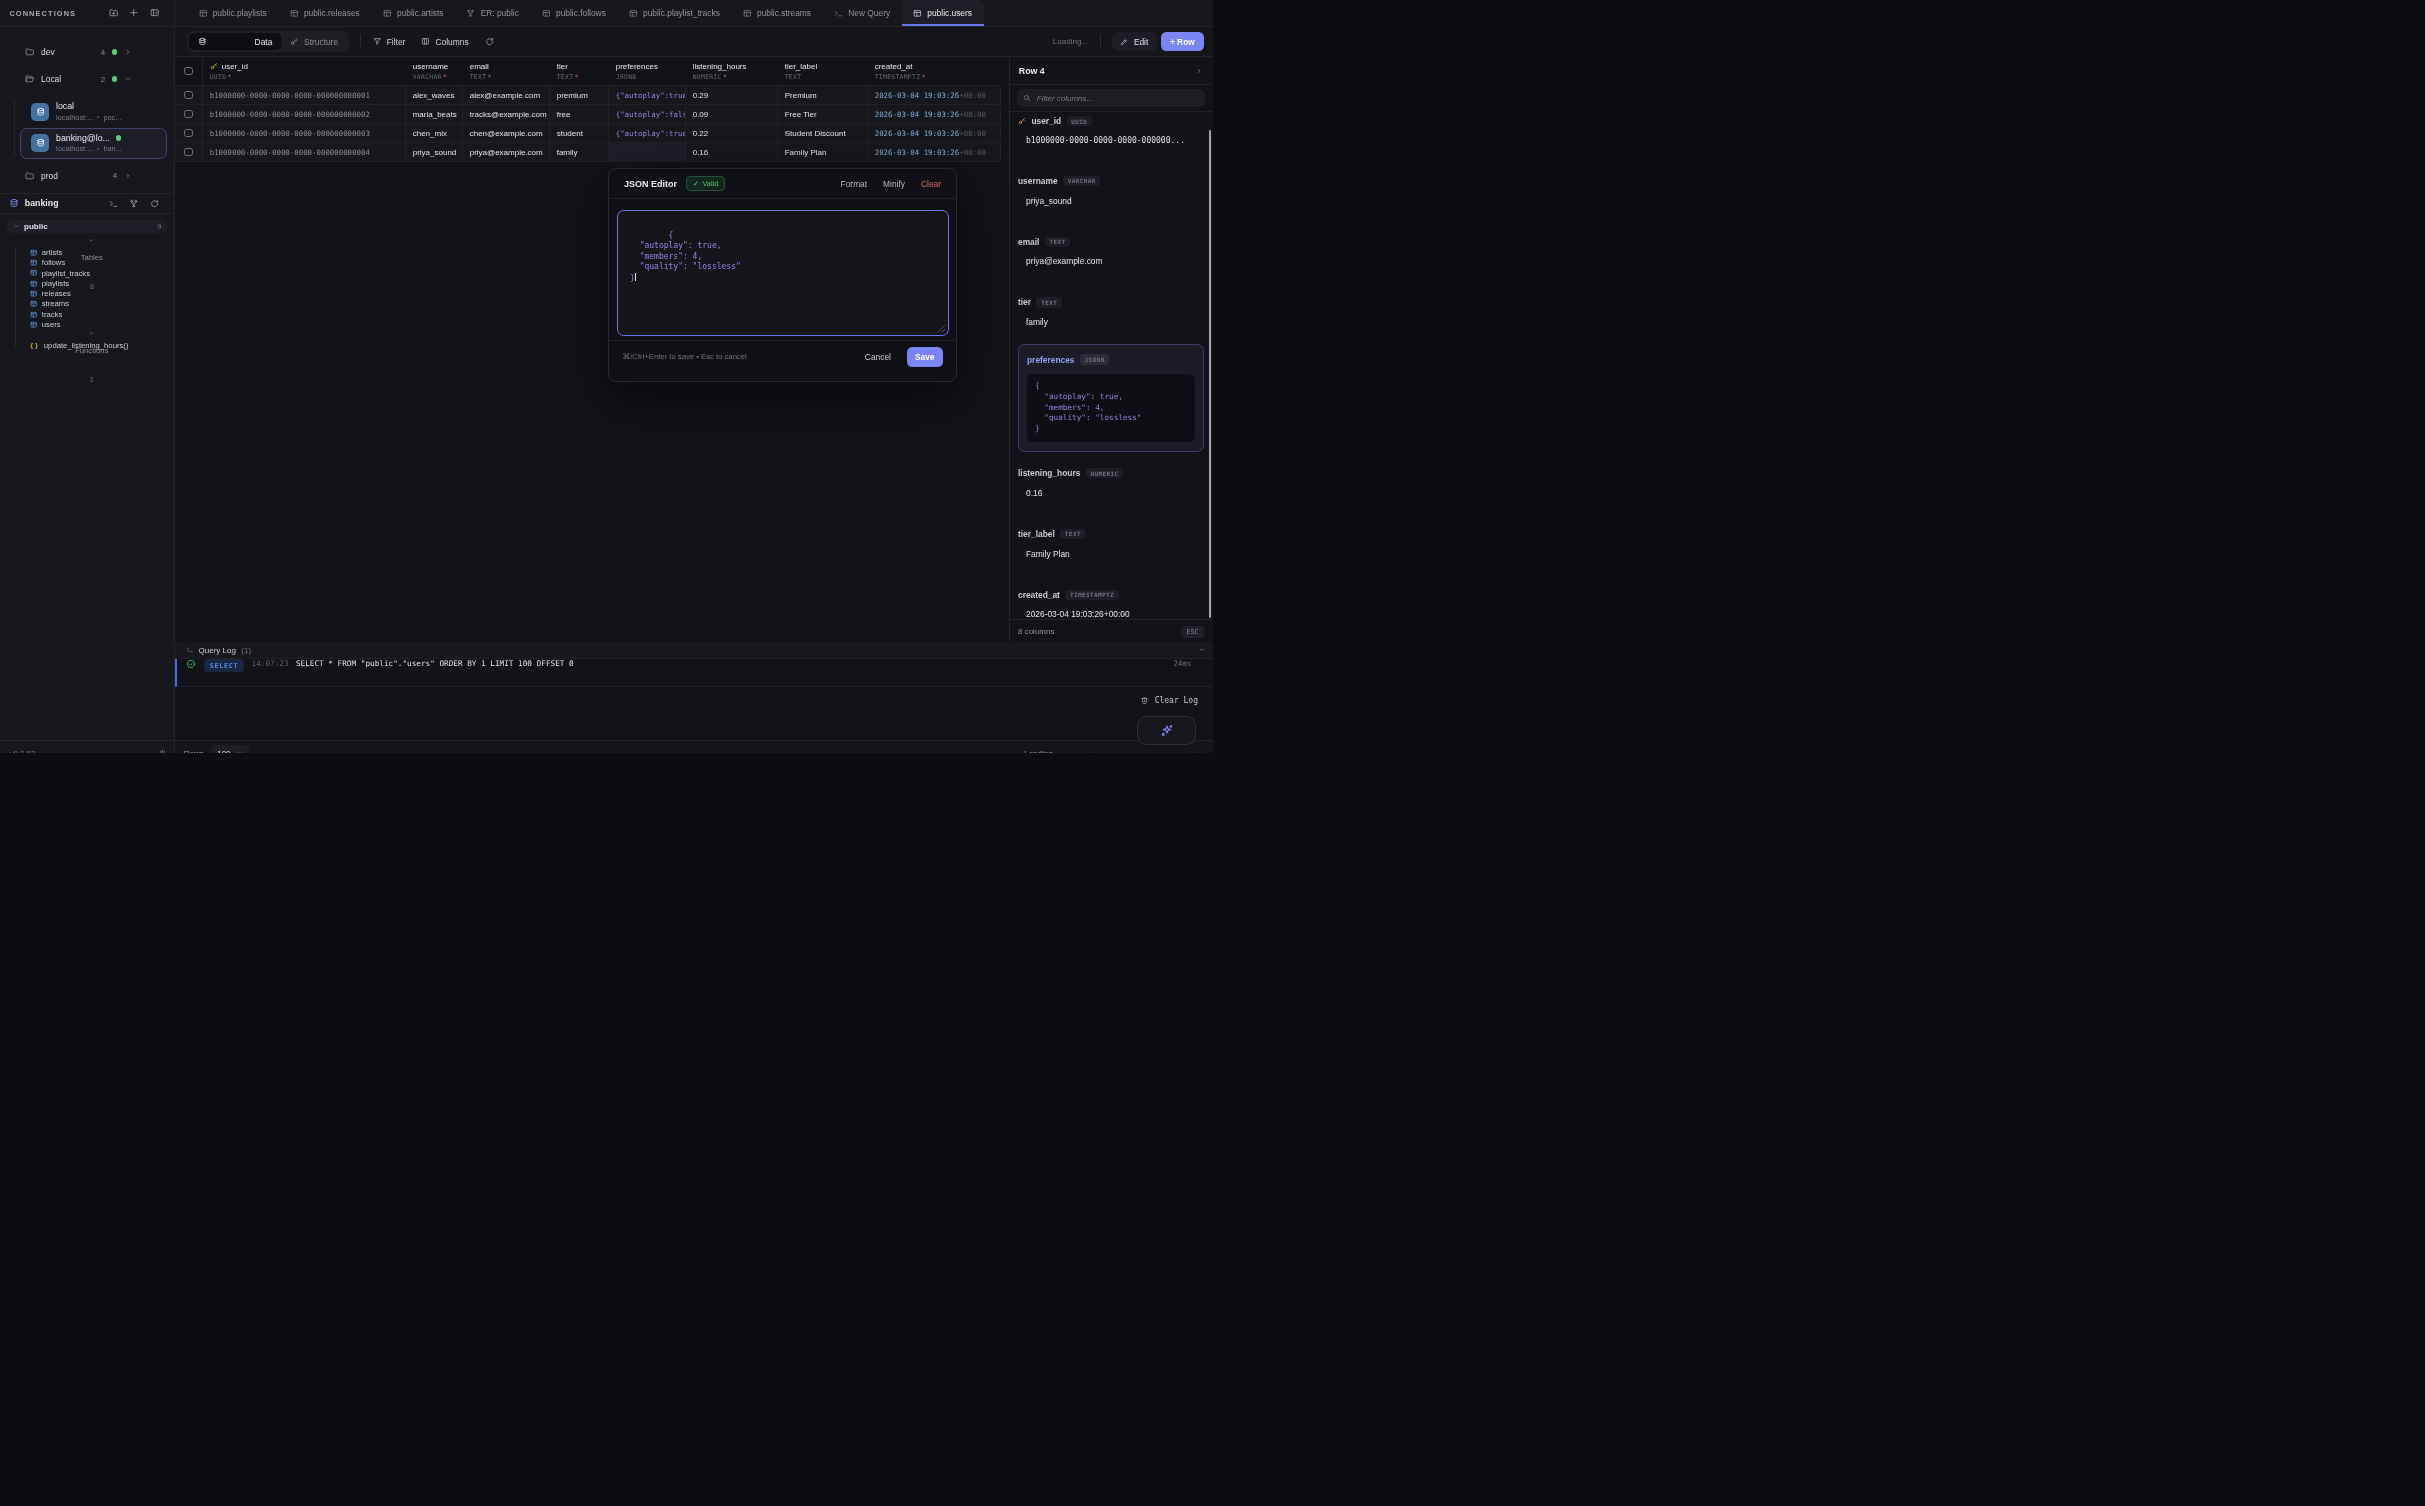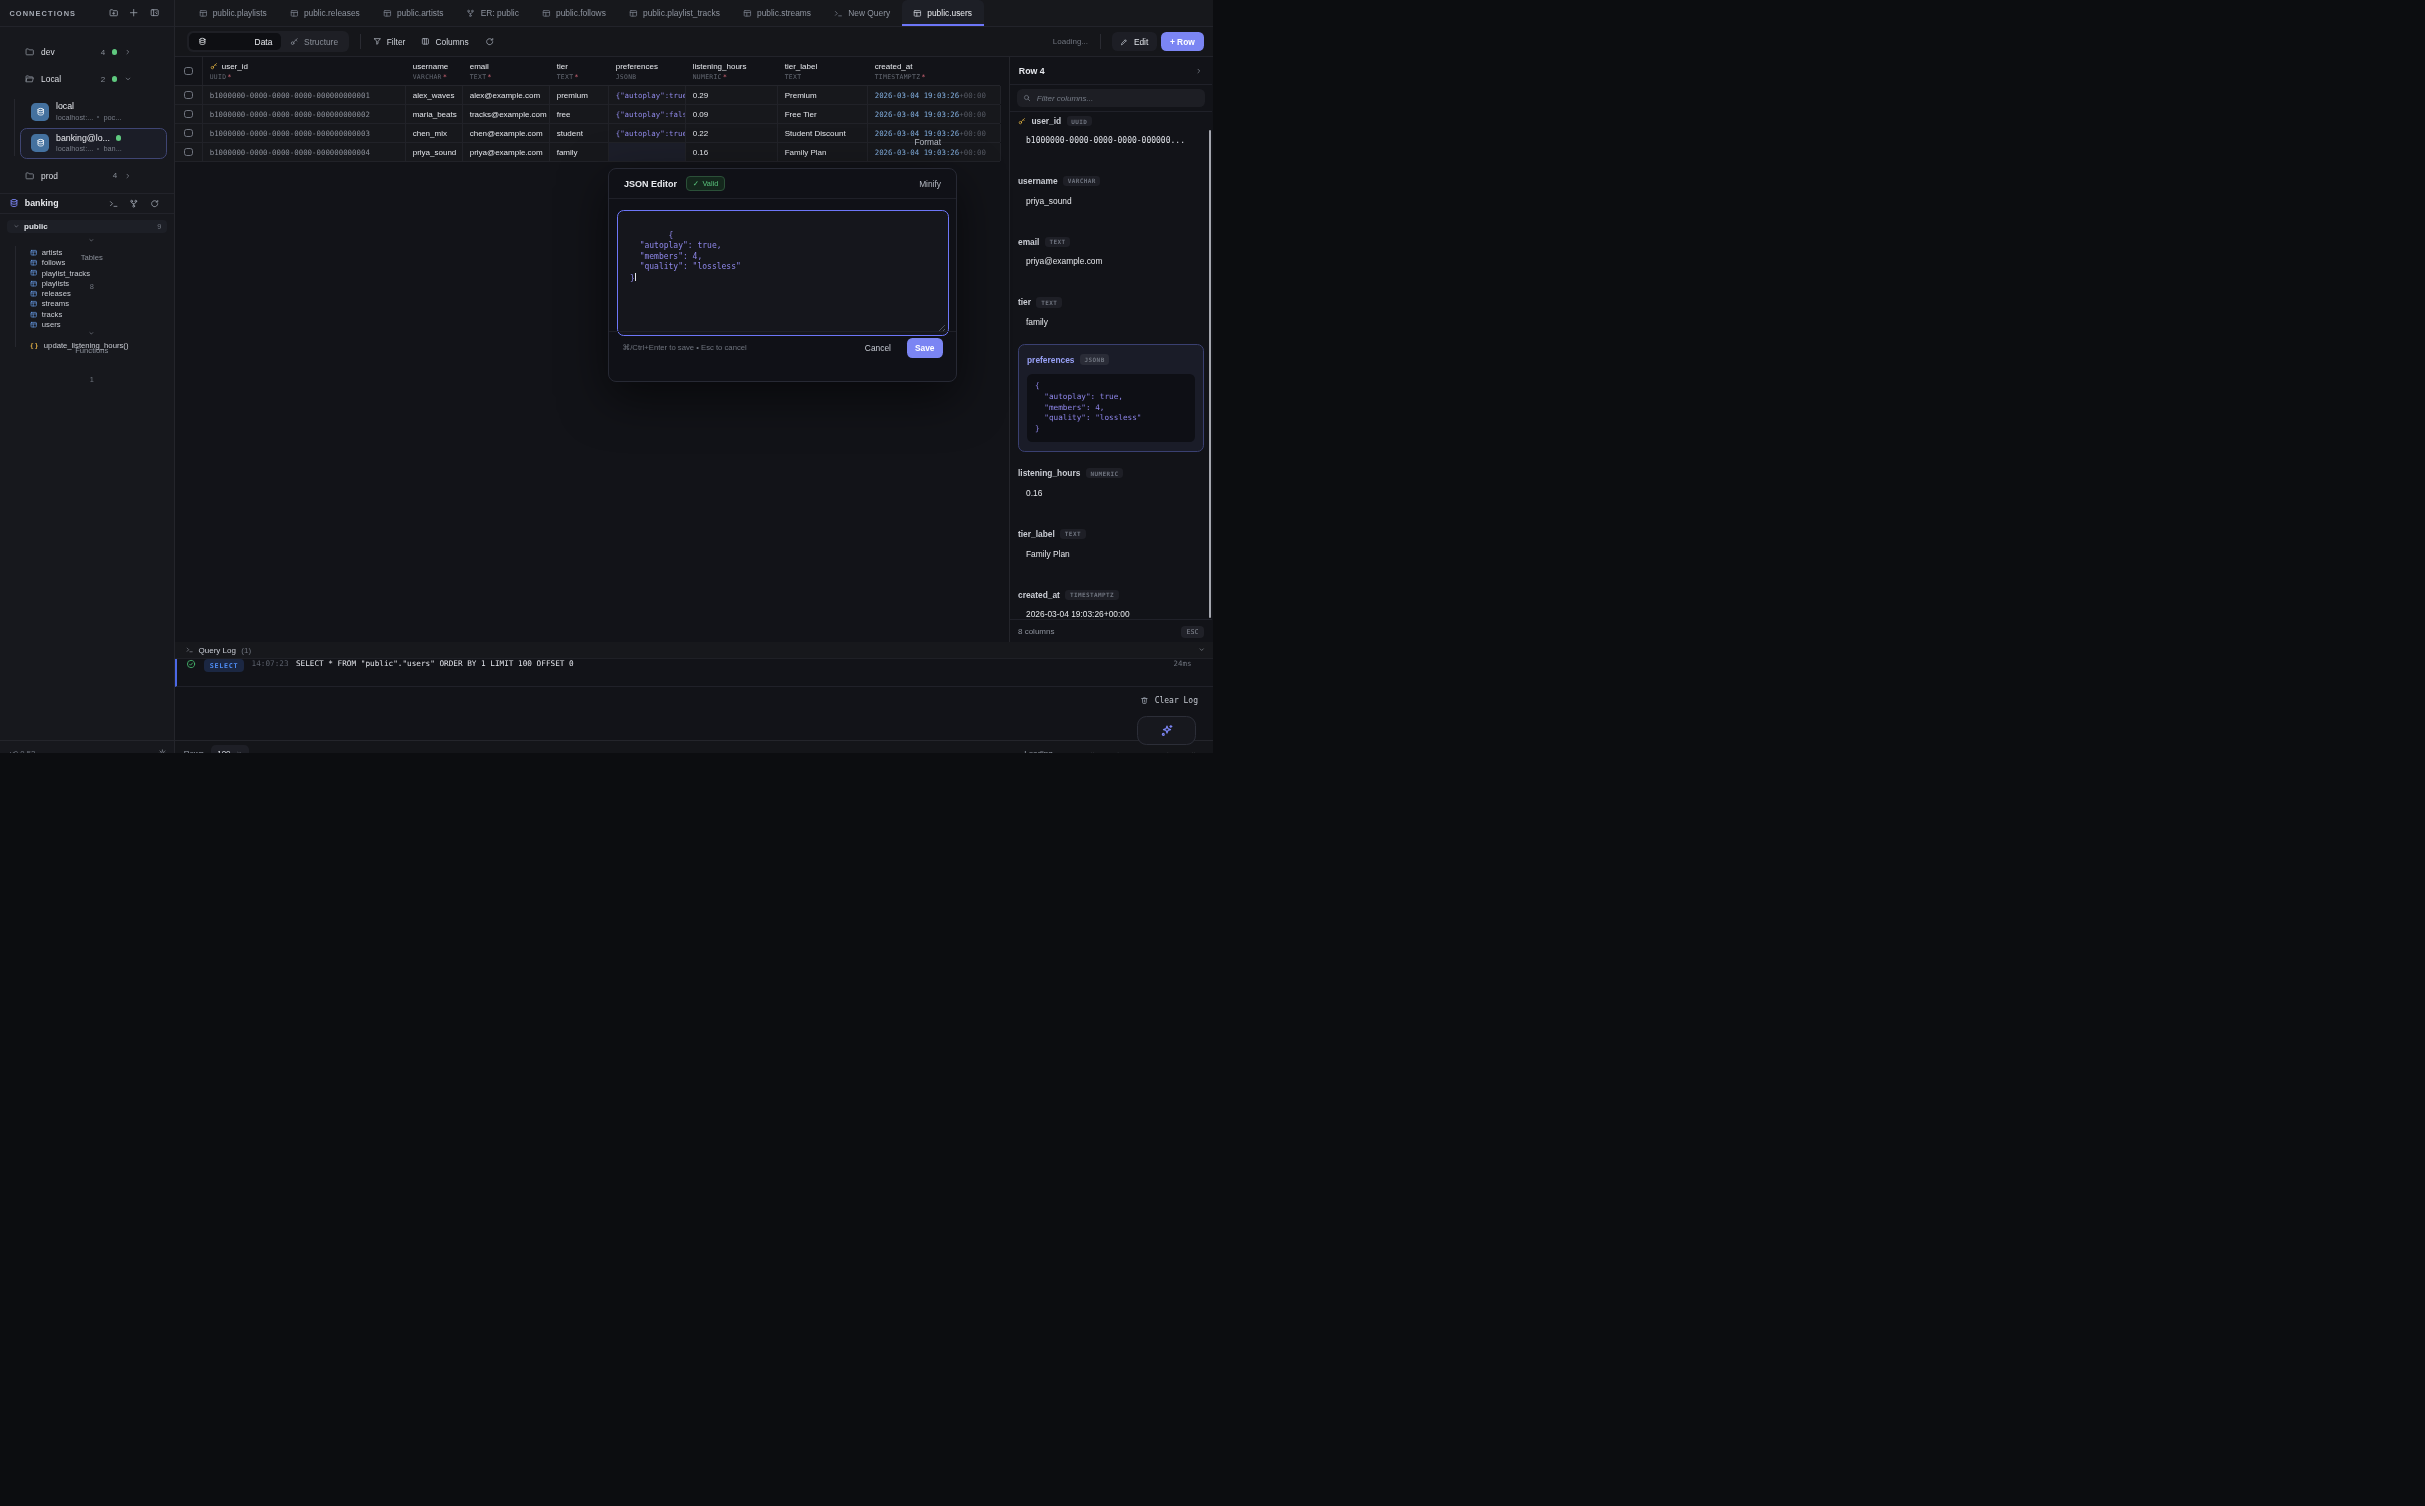--- a/index.html
+++ b/index.html
@@ -120,28 +120,28 @@
   .rp-code { margin-top:9.4px; background:#0e0f15; border-radius:5.4px; padding:6.7px 8px; font-family:"DejaVu Sans Mono",monospace; font-size:7.7px; line-height:10.8px; color:#8d85e8; white-space:pre; overflow:hidden; }
   .rp-footer { position:absolute; left:0; right:0; bottom:0; height:23.6px; border-top:0.7px solid #202129; display:flex; align-items:center; padding:0 8px; font-size:8px; color:#8d929c; }
   .esc-badge { margin-left:auto; background:#202128; border-radius:4px; padding:2px 5.4px; font-size:6.7px; color:#878c96; font-family:"DejaVu Sans Mono",monospace; }
   .rp-scroll { position:absolute; right:1.3px; top:73px; width:2px; height:488px; border-radius:1.3px; background:#c9ccd4; opacity:.8; }
 
   
   #json-popup { position:absolute; left:608px; top:168px; width:349px; height:214px; background:#101117; border:0.7px solid #272934; border-radius:8px; box-shadow:0 16px 47px rgba(0,0,0,.55); z-index:30; }
   .jp-head { height:30px; display:flex; align-items:center; gap:8.8px; padding:0 15px; border-bottom:0.7px solid #1f2028; }
   .jp-title { font-size:9px; font-weight:600; color:#e9ebef; }
   .valid-badge { display:flex; align-items:center; gap:3.4px; background:#14271c; border:0.7px solid #2b5038; border-radius:4px; padding:2px 6px; font-size:7.4px; color:#58c07a; }
-  .jp-links { margin-left:auto; display:flex; align-items:flex-end; gap:32px; font-size:8.4px;flex-direction:column; }
+  .jp-links { margin-left:auto; display:flex; align-items:center; gap:16px; font-size:8.4px; }
   .jp-link { color:#b4b9c2; }
   .jp-link.danger { color:#e2695e; }
   .jp-body { padding:10.8px 7.4px 0 8px; }
   .jp-ta { position:relative; height:126px; border:1.3px solid #6d76f8; border-radius:6.7px; background:#15161c; padding:9.4px 12px; font-family:"DejaVu Sans Mono",monospace; font-size:8px; line-height:10.5px; color:#8e87e9; white-space:pre; overflow:hidden; }
   .caret { display:inline-block; width:1px; height:8.8px; background:#e6e8ee; vertical-align:-1.3px; }
   .resize-h { position:absolute; right:2.7px; bottom:2.7px; width:7.4px; height:7.4px; clip-path:polygon(100% 0,100% 100%,0 100%); background:repeating-linear-gradient(135deg,transparent 0 1.8px,#565b68 1.8px 2.8px); }
-  .jp-foot { position:absolute; left:0; right:0; bottom:18px; height:32px; border-top:0.7px solid #1f2028; display:flex; align-items:center; padding:0 13.5px;justify-content:flex-end; }
+  .jp-foot { position:absolute; left:0; right:0; bottom:9px; height:32px; border-top:0.7px solid #1f2028; display:flex; align-items:center; padding:0 13.5px;justify-content:flex-end; }
   .jp-hint { font-size:7.7px; color:#6f747e; }
   .jp-cancel { margin-left:auto; font-size:8.4px; color:#c7cbd3; margin-right:16px; }
   .jp-save { min-width:33px; height:20px; background:#7b85f3; border-radius:5.4px; color:#fff; font-size:8.4px; font-weight:600; display:flex; align-items:center; justify-content:center; padding:0 8px; }
 
   
   #query-log { position:absolute; left:175px; top:642px; right:0; height:98px; background:#121318; }
   .ql-head { height:17px; background:#17181c; border-bottom:0.7px solid #1f2026; display:flex; align-items:center; gap:5.4px; padding:0 8px 0 10.8px; }
   .ql-head .ic.term { font-size:7.4px; color:#8a8f99; }
   .ql-title { font-size:8px; color:#c9cdd5; }
   .ql-count { font-size:8px; color:#6f747e; }

